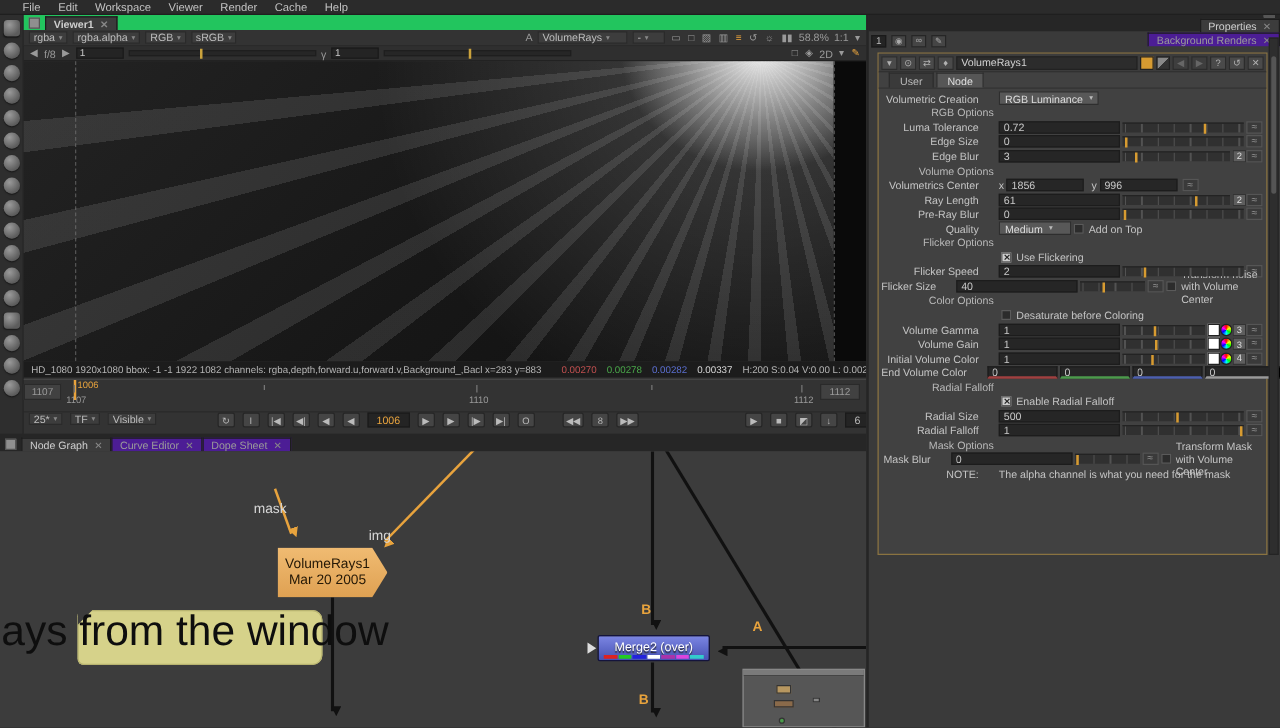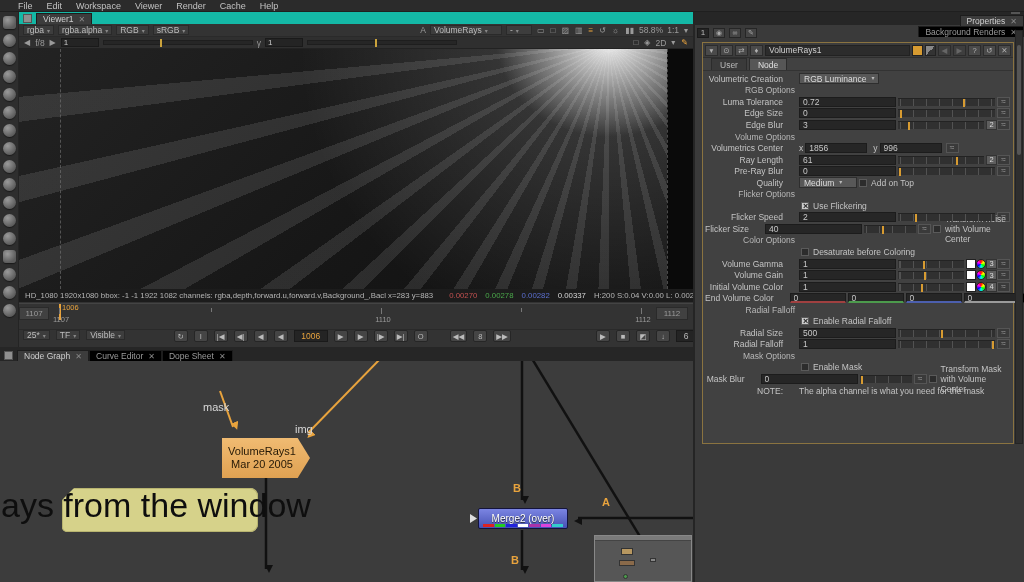--- a/index.html
+++ b/index.html
@@ -11,23 +11,23 @@
   #menubar { left:0; top:0; width:1024px; height:12px; background:#2b2b2b; display:flex; align-items:center; gap:14px; padding-left:18px; border-bottom:1px solid #1f1f1f; }
   #menubar .mitem { color:#c2c2c2; font-size:9px; cursor:default; }
   #menu-logo { left:2px; top:1px; width:12px; height:10px; background:#111; border:1px solid #444; }
 
   
   #lefttools { left:0; top:12px; width:19px; height:335px; background:#2e2e2e; border-right:1px solid #242424; display:flex; flex-direction:column; align-items:center; padding-top:4px; gap:5px; }
   .ltool { width:13px; height:13px; border-radius:50%; background:radial-gradient(circle at 35% 30%, #9a9a9a, #5c5c5c 70%); box-shadow:0 1px 1px #1a1a1a; }
   .ltool.sq { border-radius:3px; }
 
   
-  #viewer-tabs { left:19px; top:12px; width:674px; height:12px; background:#14b8a6; display:flex; align-items:flex-end; }
+  #viewer-tabs { left:19px; top:12px; width:674px; height:12px; background:#22c55e; display:flex; align-items:flex-end;font-weight:bold; }
   .ptab { background:#3c3c3c; color:#cfcfcf; padding:1px 6px; height:11px; display:flex; align-items:center; gap:5px; font-size:8.5px; border:1px solid #1d1d1d; border-bottom:none; }
-  .ptab.inactive { background:#000000; color:#9a9a9a; }
+  .ptab.inactive { background:#4c1d95; color:#9a9a9a; }
   .ptab .x { color:#888; font-size:8px; }
   .paneicon { width:9px; height:9px; background:#8f8f8f; border:1px solid #555; margin:0 4px 1px 4px; }
 
   #vtoolbar1 { left:19px; top:24px; width:674px; height:13px; background:#333; display:flex; align-items:center; gap:4px; padding:0 4px; border-bottom:1px solid #2a2a2a; }
   .vdrop { background:#3d3d3d; border:1px solid #2a2a2a; color:#bdbdbd; font-size:8.5px; padding:0 3px; height:10px; display:flex; align-items:center; gap:3px; }
   .vdrop::after { content:"▾"; font-size:6px; color:#888; }
   .vicon { color:#9a9a9a; font-size:8px; padding:0 1px; }
   .vicon.hl { color:#e8a33d; }
   .vlabel { color:#9a9a9a; font-size:8.5px; }
 
@@ -573,25 +573,20 @@
         <input class="fld" readonly="" value="1" style="">
         <div class="slider" style="--f:97%">
             <i></i>
           </div>
         <div class="anim">≈</div>
       </div>
       <div class="prow">
           <span class="psec">Mask Options</span>
         </div>
       <div class="prow">
-        <span class="plbl"></span>
-        <div class="cbox"></div>
-        <span class="clabel">Enable Mask</span>
-      </div>
-      <div class="prow">
         <span class="plbl">Mask Blur</span>
         <input class="fld" readonly="" value="0" style="">
         <div class="slider" style="flex:0 0 52px;--f:2%">
             <i></i>
           </div>
         <div class="anim">≈</div>
         <div class="cbox"></div>
         <span class="clabel">Transform Mask with Volume Center</span>
       </div>
       <div id="np-note">

